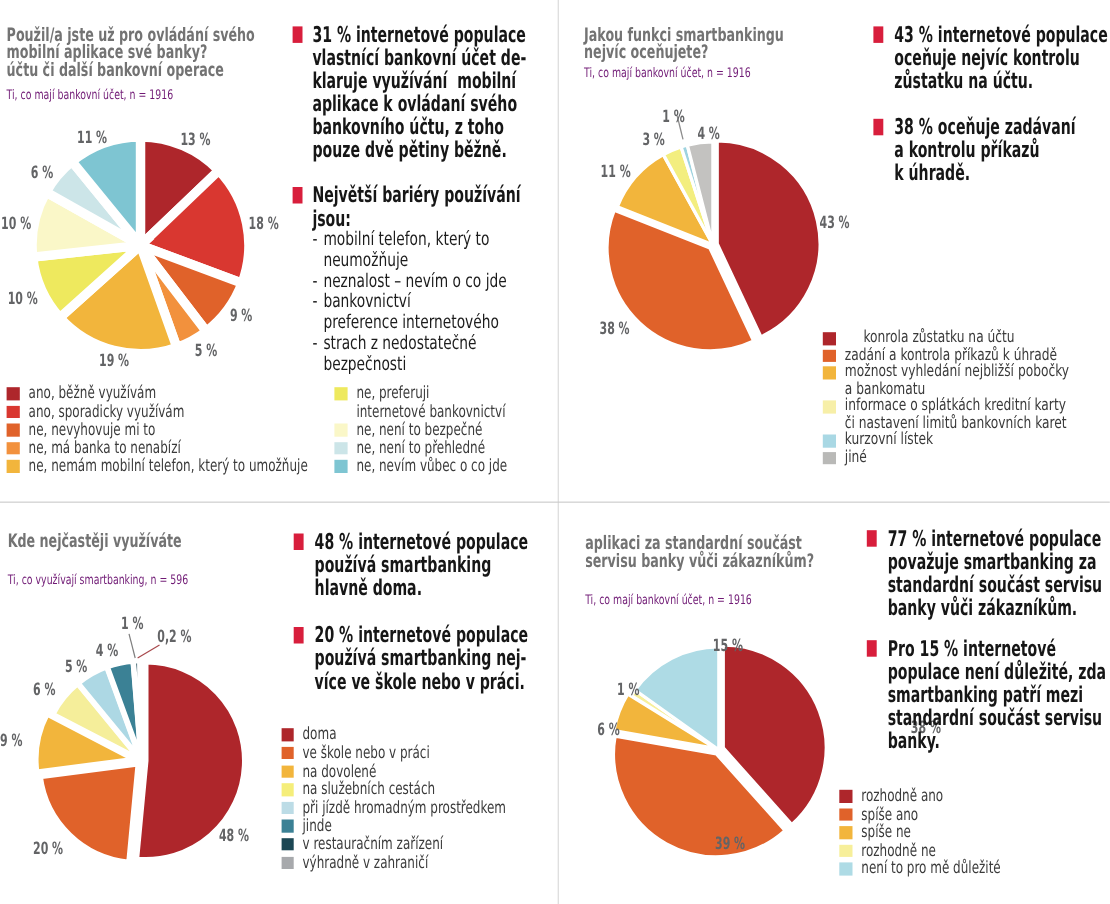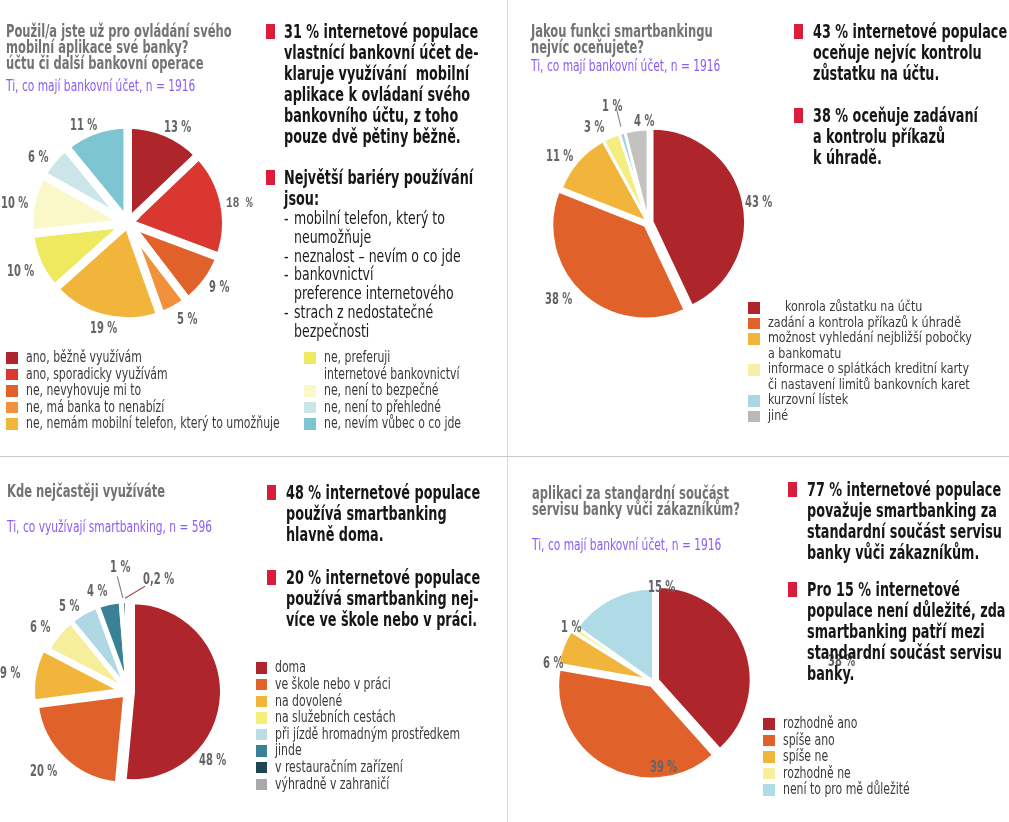--- a/index.html
+++ b/index.html
@@ -9,21 +9,21 @@
        -webkit-font-smoothing:antialiased;overflow:hidden;}
   .page{position:relative;width:1009px;height:822px;}
   .vdiv{position:absolute;left:507px;top:0;width:1px;height:822px;background:#d8d8d8;}
   .hdiv{position:absolute;left:0;top:456px;width:1009px;height:1px;background:#c9c9c9;}
   .quad{position:absolute;}
   
   .cnd{display:inline-block;transform-origin:0 0;white-space:pre;}
 
   .q-title{color:#737373;font-weight:bold;font-size:16.9px;line-height:15.75px;}
   .q-title .cnd{transform:scaleX(0.758);}
-  .q-sub{color:#8b5cf6;font-size:15px;line-height:15px;}
+  .q-sub{color:#701a75;font-size:12px;line-height:15px;}
   .q-sub .cnd{transform:scaleX(0.79);}
 
   
   .bullet{position:relative;padding-left:18.5px;}
   .bullet .sq{position:absolute;left:0;top:2.5px;width:9px;height:15px;background:#d81e3c;}
   .bullet .btext{color:#161616;font-weight:bold;font-size:19.8px;line-height:21.0px;}
   .bullet .btext .cnd{transform:scaleX(0.72);}
   .sublist{margin-top:0px;}
   .subitem{position:relative;color:#1c1c1c;font-size:17.2px;line-height:18.75px;
            padding-left:10px;font-weight:normal;}
@@ -64,21 +64,21 @@
           <path d="M127.70,223.00 L198.96,154.99 A98.5,98.5 0 0 1 219.97,257.49 Z" fill="#d93730" stroke="#ffffff" stroke-width="8.5"></path>
           <path d="M127.70,223.00 L219.97,257.49 A98.5,98.5 0 0 1 187.56,301.22 Z" fill="#e0622a" stroke="#ffffff" stroke-width="8.5"></path>
           <path d="M127.70,223.00 L187.56,301.22 A98.5,98.5 0 0 1 160.75,315.79 Z" fill="#f2913d" stroke="#ffffff" stroke-width="8.5"></path>
           <path d="M127.70,223.00 L160.75,315.79 A98.5,98.5 0 0 1 54.36,288.76 Z" fill="#f2b53c" stroke="#ffffff" stroke-width="8.5"></path>
           <path d="M127.70,223.00 L54.36,288.76 A98.5,98.5 0 0 1 29.78,233.70 Z" fill="#eee95e" stroke="#ffffff" stroke-width="8.5"></path>
           <path d="M127.70,223.00 L29.78,233.70 A98.5,98.5 0 0 1 41.89,174.64 Z" fill="#faf7c8" stroke="#ffffff" stroke-width="8.5"></path>
           <path d="M127.70,223.00 L41.89,174.64 A98.5,98.5 0 0 1 65.43,146.68 Z" fill="#cce5e8" stroke="#ffffff" stroke-width="8.5"></path>
           <path d="M127.70,223.00 L65.43,146.68 A98.5,98.5 0 0 1 127.70,124.50 Z" fill="#7ec5d2" stroke="#ffffff" stroke-width="8.5"></path>
         </svg>
         <div class="pielab" style="left: 163.5px; top: 119.7px;"><span class="cnd">13 %</span></div>
-        <div class="pielab" style="left: 226.4px; top: 196.3px; font-family: Liberation Mono, monospace;"><span class="cnd">18 %</span></div>
+        <div class="pielab" style="left: 226.4px; top: 196.3px;"><span class="cnd">18 %</span></div>
         <div class="pielab" style="left: 209.4px; top: 280.2px;"><span class="cnd">9 %</span></div>
         <div class="pielab" style="left: 176.6px; top: 311.7px;"><span class="cnd">5 %</span></div>
         <div class="pielab" style="left: 90.2px; top: 321.2px;"><span class="cnd">19 %</span></div>
         <div class="pielab" style="left: 6.9px; top: 263.7px;"><span class="cnd">10 %</span></div>
         <div class="pielab" style="left: 0.5px; top: 195.7px;"><span class="cnd">10 %</span></div>
         <div class="pielab" style="left: 28.4px; top: 149.9px;"><span class="cnd">6 %</span></div>
         <div class="pielab" style="left: 70.4px; top: 117.5px;"><span class="cnd">11 %</span></div>
       </div>
     <div class="legend" id="q1-legend-left" style="left:6px;top:349px;width:280px;">
         <div class="lrow">

